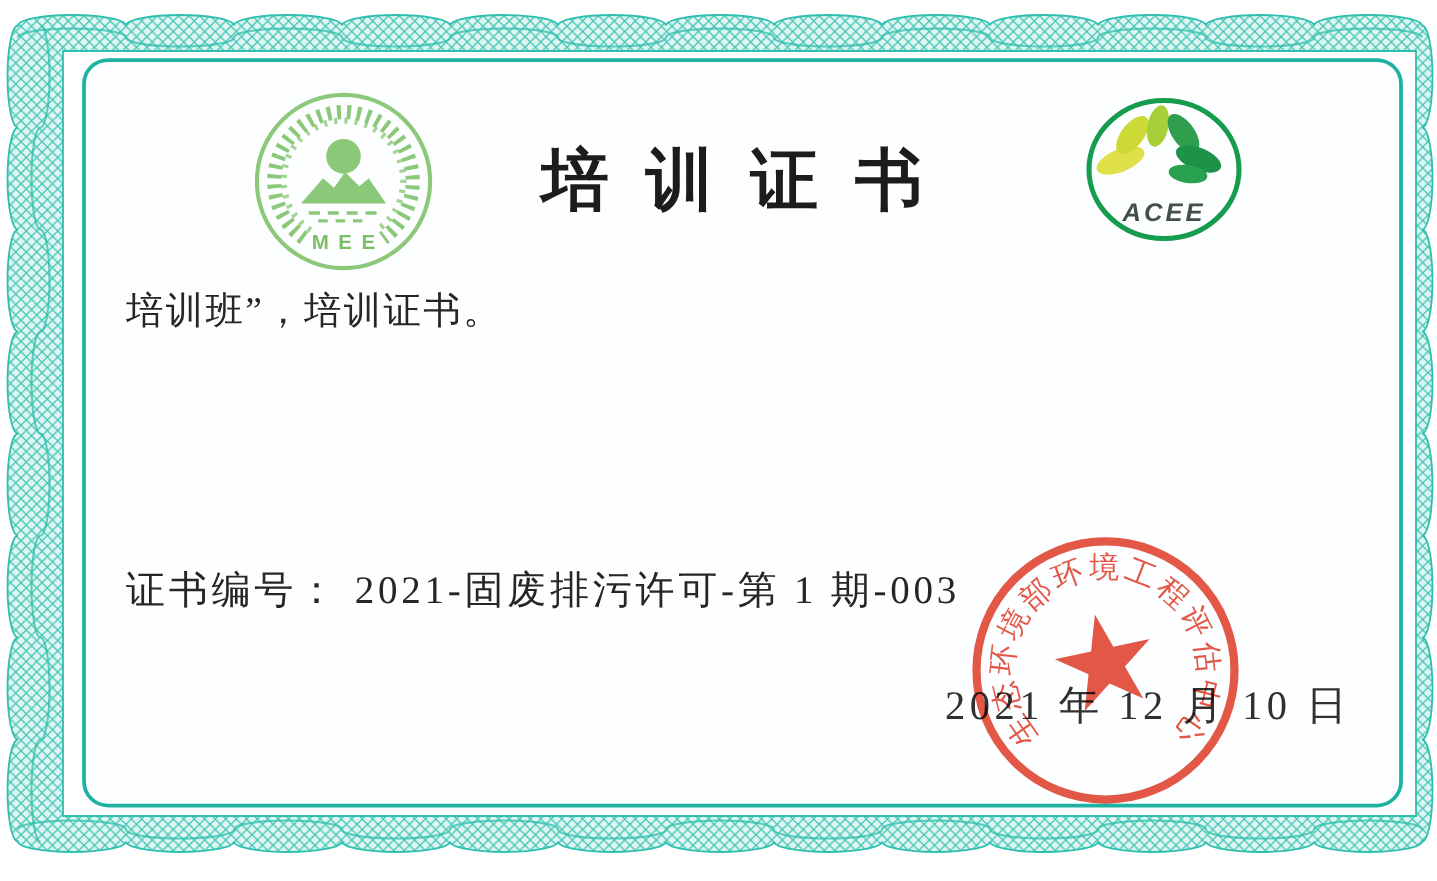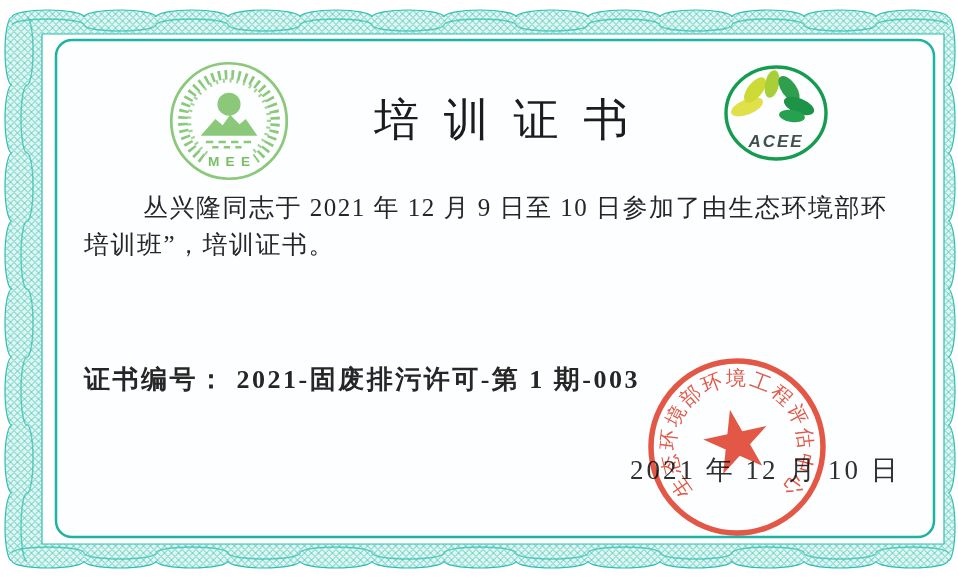--- a/index.html
+++ b/index.html
@@ -8,37 +8,37 @@
     width:958px;height:587px;
     background:#ffffff;
     overflow:hidden;
     font-family:"Liberation Serif","DejaVu Serif",serif;
   }
   .border-svg{position:absolute;left:0;top:0;width:958px;height:587px;}
   .mee{position:absolute;left:166px;top:58px;width:126px;height:126px;}
   .acee{position:absolute;left:716px;top:60px;width:120px;height:108px;}
   .title{
     position:absolute;left:336px;top:90px;width:330px;
-    text-align:center;
-    font-size:45px;font-weight:normal;color:#1c1c1c;
+    text-align:left;
+    font-size:45px;font-weight:bold;color:#1c1c1c;
     letter-spacing:0.55em;padding-left:0.55em;box-sizing:border-box;
     white-space:nowrap;
   }
   .body-text{
     position:absolute;left:84px;top:189px;width:830px;
     font-size:25px;color:#262626;letter-spacing:1.5px;
     line-height:37px;white-space:nowrap;
   }
   .body-text .indent{padding-left:59px;}
   .field{
     position:absolute;left:84px;
     font-size:26px;color:#262626;letter-spacing:4px;white-space:nowrap;
   }
   .field.work-unit{top:322px;}
-  .field.cert-no{top:362px;letter-spacing:2.5px;font-weight:bold;}
+  .field.cert-no{top:376px;letter-spacing:2.5px;}
   .field .field-value{margin-left:10px;}
   .date{
     position:absolute;left:630px;top:452px;
     font-size:27px;color:#303030;letter-spacing:3px;white-space:nowrap;
     z-index:2;
   }
   .seal{
     position:absolute;left:645px;top:355px;width:190px;height:190px;
     z-index:3;opacity:0.88;mix-blend-mode:multiply;
   }
@@ -97,21 +97,20 @@
       <ellipse cx="39" cy="30" rx="15" ry="7.5" fill="#cdd935" transform="rotate(-52 39 30)"></ellipse>
       <ellipse cx="56" cy="24" rx="14" ry="7" fill="#a9cf38" transform="rotate(-78 56 24)"></ellipse>
       <ellipse cx="73" cy="29" rx="15" ry="7.5" fill="#2f9e4d" transform="rotate(55 73 29)"></ellipse>
       <ellipse cx="83" cy="46" rx="16" ry="7.5" fill="#1d9348" transform="rotate(22 83 46)"></ellipse>
       <ellipse cx="76" cy="56" rx="13" ry="6" fill="#27a04f" transform="rotate(8 76 56)"></ellipse>
     </g>
     <text x="60" y="87" text-anchor="middle" font-size="17" fill="#41504a" class="acee-text">ACEE</text>
   </svg>
 
   <div class="body-text">
-    <div class="indent">丛兴隆同志于 2021 年 12 月 9 日至 10 日参加了由生态环境部环</div>
     <div>培训班”，培训证书。</div>
   </div>
 
 
   <div class="field cert-no">
     <span>证书编号：</span><span class="field-value">2021-固废排污许可-第 1 期-003</span>
   </div>
 
   <div class="date">2021 年 12 月 10 日</div>
 

